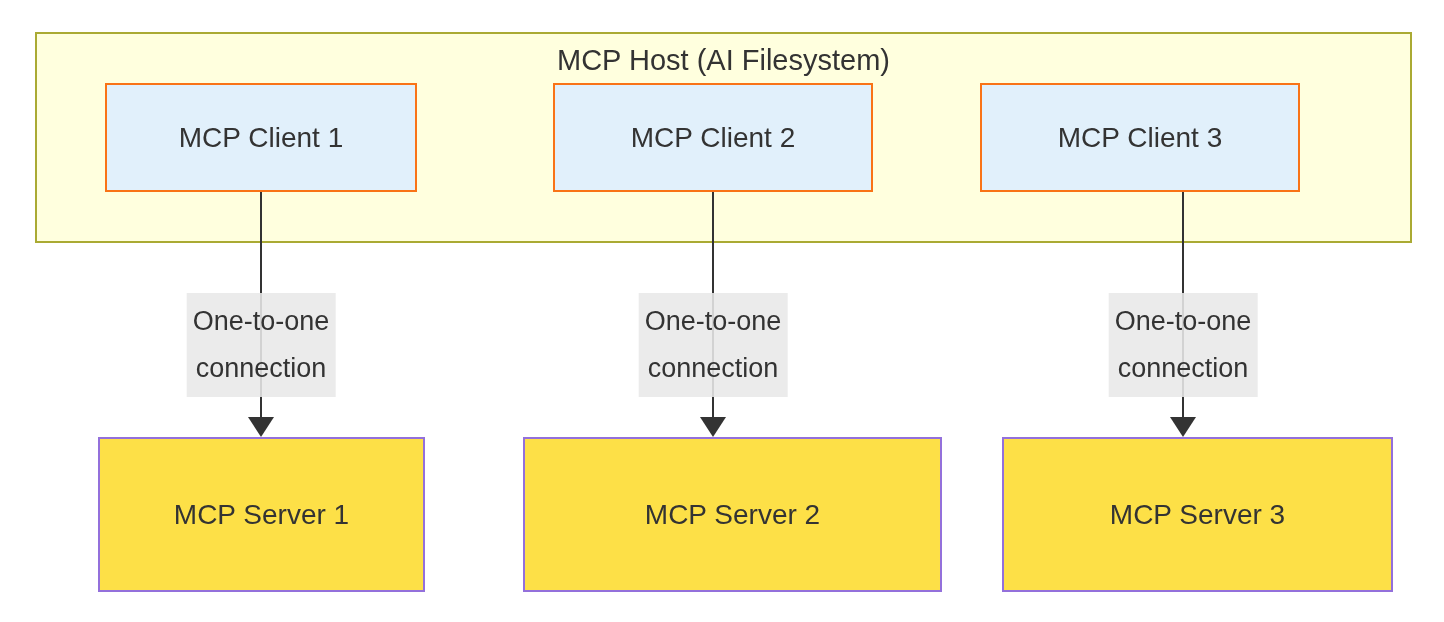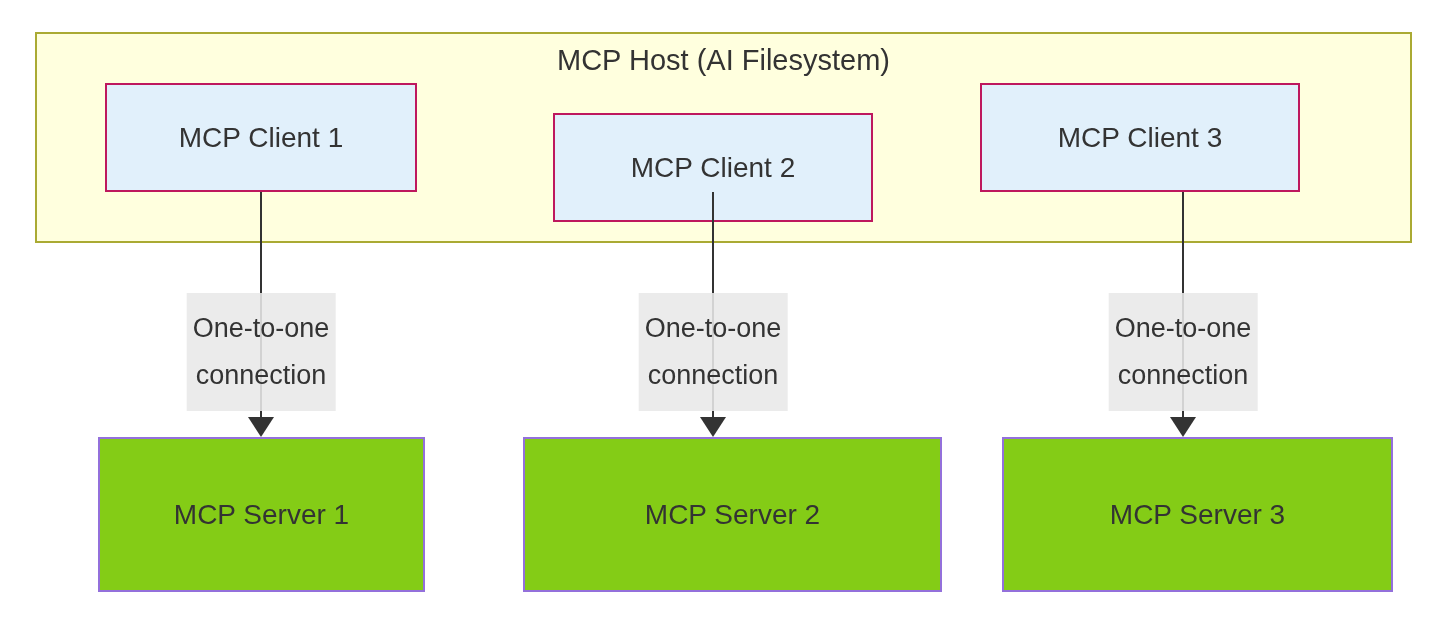--- a/index.html
+++ b/index.html
@@ -35,30 +35,30 @@
     text-align: center;
     font-size: 29px;
     color: #333333;
   }
   
   .client-box {
     position: absolute;
     top: 83px;
     height: 109px;
     background: #e1f0fb;
-    border: 2px solid #be185d;
+    border: 2px solid #f97316;
     box-sizing: border-box;
     display: flex;
     align-items: center;
     justify-content: center;
     font-size: 28px;
     color: #333333;
   }
   .client-1 { left: 105px; width: 312px; }
-  .client-2 { left: 553px; width: 320px; margin-top: 30px; }
+  .client-2 { left: 553px; width: 320px; }
   .client-3 { left: 980px; width: 320px; }
   
   .edge-line {
     position: absolute;
     top: 192px;
     width: 2px;
     height: 228px;
     background: #333333;
   }
   .line-1 { left: 260px; }
@@ -80,32 +80,32 @@
   
   .edge-label {
     position: absolute;
     top: 293px;
     transform: translateX(-50%);
     background: rgba(232, 232, 232, 0.88);
     text-align: center;
     font-size: 27px;
     line-height: 47px;
     color: #333333;
-    padding: 12px 6px;
+    padding: 5px 6px;
     white-space: nowrap;
   }
   .label-1 { left: 261px; }
   .label-2 { left: 713px; }
   .label-3 { left: 1183px; }
   
   .server-box {
     position: absolute;
     top: 437px;
     height: 155px;
-    background: #84cc16;
+    background: #fde047;
     border: 2px solid #9370db;
     box-sizing: border-box;
     display: flex;
     flex-direction: row;
     align-items: center;
     justify-content: center;
     font-size: 28px;
     line-height: 47px;
     color: #333333;
     text-align: center;

